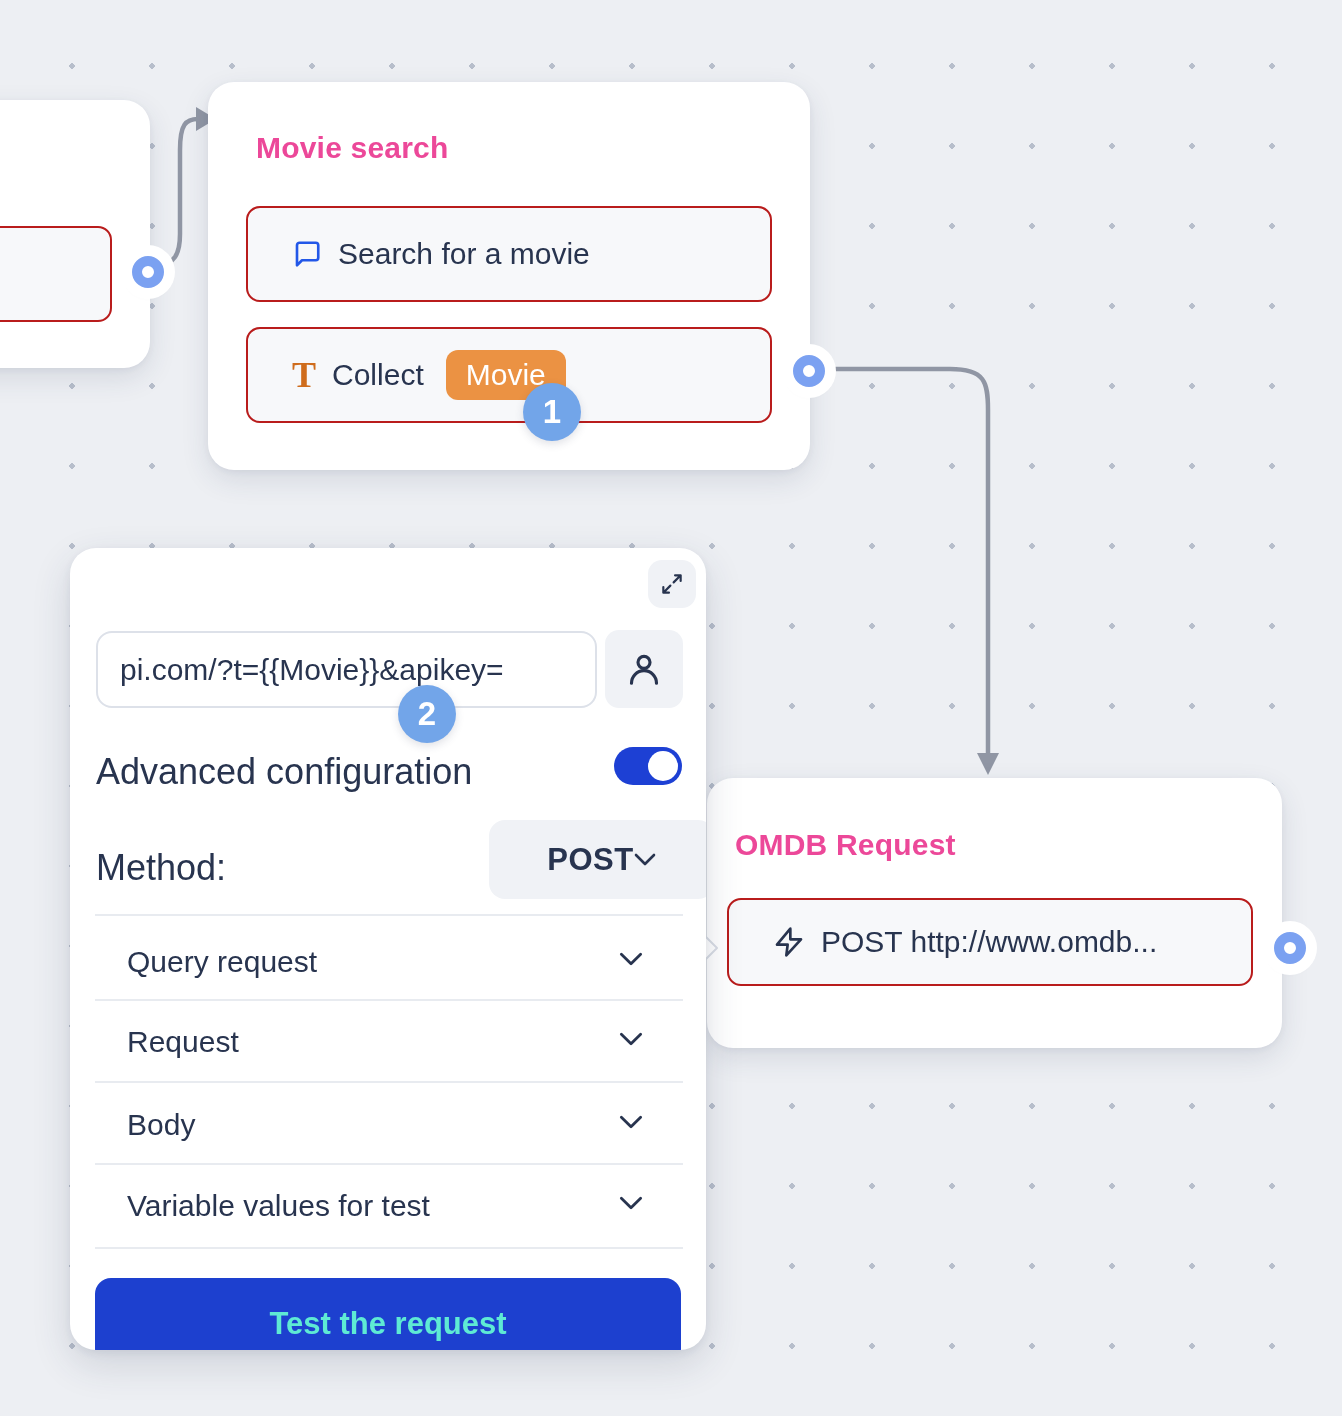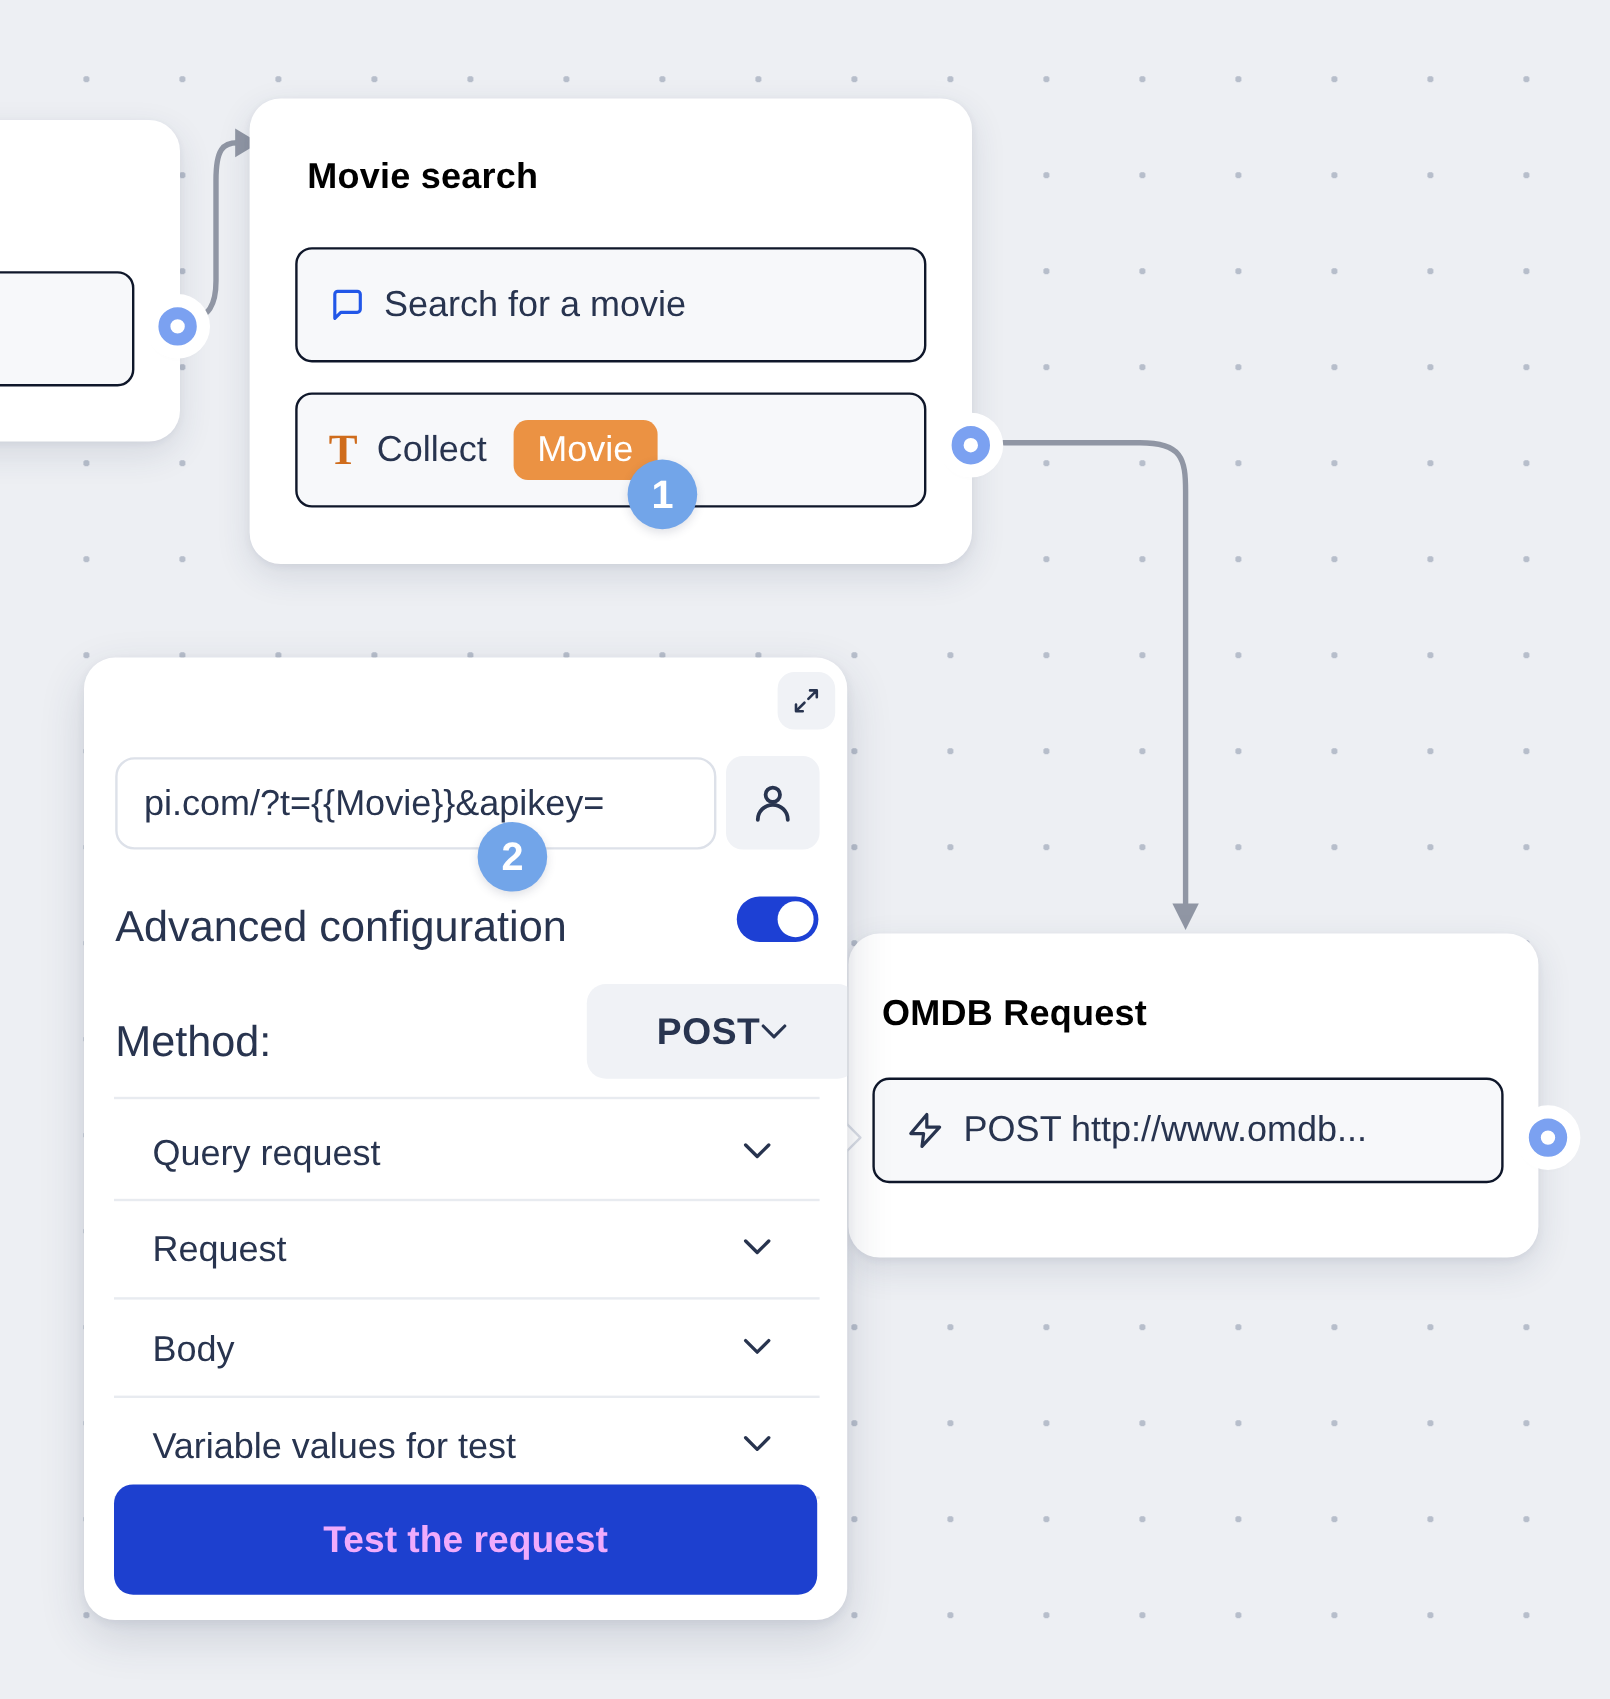--- a/index.html
+++ b/index.html
@@ -16,24 +16,24 @@
 
   
   .wires { position:absolute; left:0; top:0; z-index:1; pointer-events:none; }
 
   
   .node-card {
     position:absolute; background:#ffffff; border-radius:26px;
     box-shadow:0 10px 28px rgba(45,55,90,0.12), 0 2px 6px rgba(45,55,90,0.06);
     z-index:2;
   }
-  .node-title { position:absolute; font-size:30px; font-weight:700; color:#000000; letter-spacing:0.2px; }
+  .node-title { position:absolute; font-size:30px; font-weight:700; color:#ec4899; letter-spacing:0.2px; }
   .node-row {
-    position:absolute; background:#f7f8fa; border:2px solid #0f172a; border-radius:14px;
-    display:flex; align-items:center; gap:16px; padding:0 26px;text-align:center;
+    position:absolute; background:#f7f8fa; border:2px solid #b91c1c; border-radius:14px;
+    display:flex; align-items:center; gap:16px; padding:0 44px;text-align:center;
   }
   .node-row-text { font-size:30px; color:#28344f; white-space:nowrap; }
   .t-glyph { font-family:"Liberation Serif","DejaVu Serif",serif; font-size:36px; font-weight:700; color:#cf6c1c; line-height:1; }
   .chip {
     background:#eb9243; color:#ffffff; font-size:30px; border-radius:12px;
     padding:8px 20px; margin-left:6px; white-space:nowrap;
   }
 
   
   .port {
@@ -75,23 +75,23 @@
   .method-btn {
     position:absolute; left:419px; top:272px; width:225px; height:79px;
     background:#f0f2f6; border-radius:16px; border:none; cursor:pointer;
     display:flex; align-items:center; justify-content:center; gap:0;
   }
   .method-value { font-size:31px; font-weight:600; color:#28344f; letter-spacing:0.5px; }
   .divider { position:absolute; left:25px; width:588px; height:2px; background:#e8ebf0; }
   .section-label { position:absolute; left:57px; font-size:30px; color:#28344f; }
   .section-chevron { position:absolute; left:549px; cursor:pointer; }
   .test-btn {
-    position:absolute; left:25px; top:689px; width:586px; height:92px;
+    position:absolute; left:25px; top:730px; width:586px; height:92px;
     background:#1d40cf; border:none; border-radius:16px; cursor:pointer;
-    color:#f0abfc; font-size:31px; font-weight:700;
+    color:#5eead4; font-size:31px; font-weight:700;
     font-family:"Liberation Sans","DejaVu Sans",sans-serif;
   }
 </style>
 </head>
 <body>
 
 <div class="canvas">
 
   <svg class="wires" width="1342" height="1416" viewBox="0 0 1342 1416">
 

